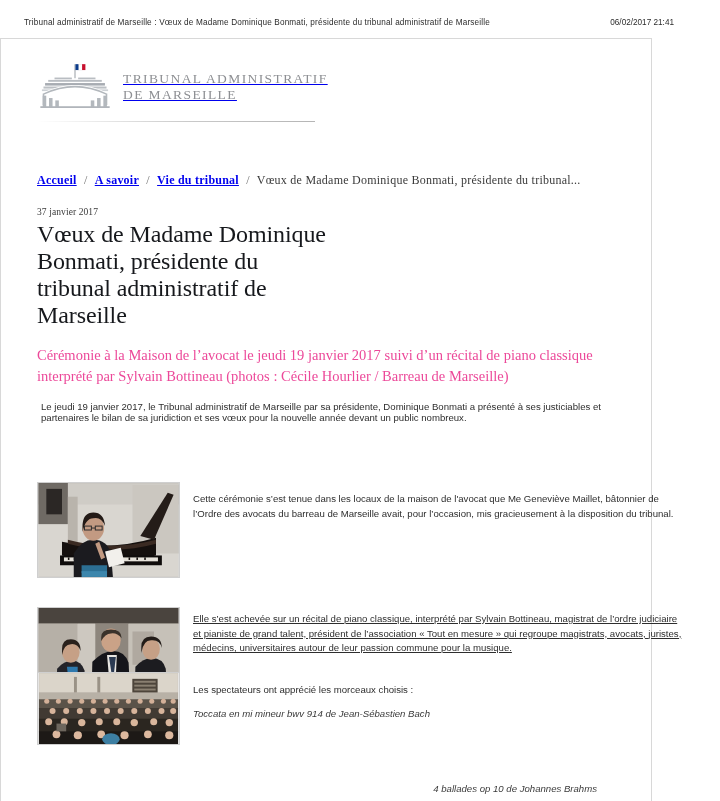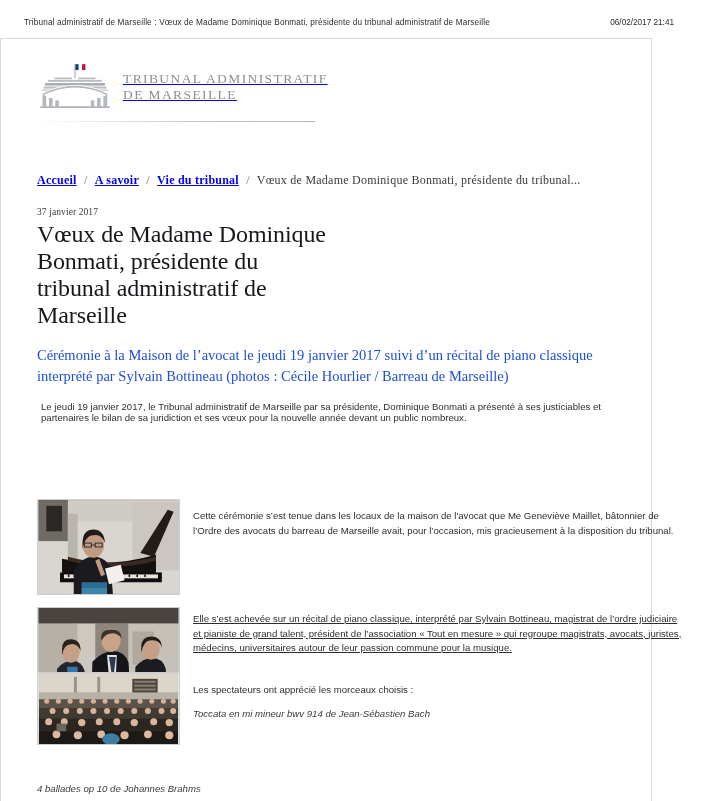--- a/index.html
+++ b/index.html
@@ -129,21 +129,21 @@
     font-weight: normal;
     color: #16181c;
     margin: 0 0 16px 0;
     width: 300px;
     letter-spacing: -0.1px;
   }
   .art-standfirst {
     font-family: "Liberation Serif", serif;
     font-size: 14.5px;
     line-height: 21px;
-    color: #1d4ed8;
+    color: #ec4899;
     margin: 0 0 14px 0;
     width: 610px;
   }
   .art-lede {
     font-family: "Liberation Sans", sans-serif;
     font-size: 9.6px;
     line-height: 11px;
     color: #2e2e2e;
     margin: 4px;
     width: 608px;
@@ -165,21 +165,21 @@
     background: #efefef;
   }
   .media-block .mtext {
     font-family: "Liberation Sans", sans-serif;
     font-size: 9.6px;
     line-height: 14.6px;
     color: #2e2e2e;
     padding-left: 13px;
     padding-top: 10px;
   }
-  #media-1 { top: 460px; justify-content: flex-end; }
+  #media-1 { top: 443px; justify-content: flex-end; }
   #media-2 { top: 568px; }
   #media-3 { top: 633px; }
 
   #media-1 .thumb { width: 143px; height: 96px; }
   #media-2 .thumb { width: 143px; height: 93px; }
   #media-3 .thumb { width: 143px; height: 73px; }
 
   #media-2 .mtext { padding-top: 5px; text-decoration: underline; }
   #media-3 .mtext { padding-top: 11px; }
 
@@ -194,21 +194,21 @@
   .tail-list {
     position: absolute;
     left: 36px;
     top: 743px;
     width: 560px;
     font-family: "Liberation Sans", sans-serif;
     font-size: 9.6px;
     line-height: 14.6px;
     color: #3a3a3a;
   }
-  .tail-list .piece { margin-top: 0; margin-bottom: 9px; }
+  .tail-list .piece { margin-top: 0; margin-bottom: 9px; text-align: right; }
 
   svg { display: block; }
 </style>
 </head>
 <body>
 
 <div class="print-header">
   <div class="ph-title">Tribunal administratif de Marseille : Vœux de Madame Dominique Bonmati, présidente du tribunal administratif de Marseille</div>
   <div class="ph-date">06/02/2017 21:41</div>
 </div>

